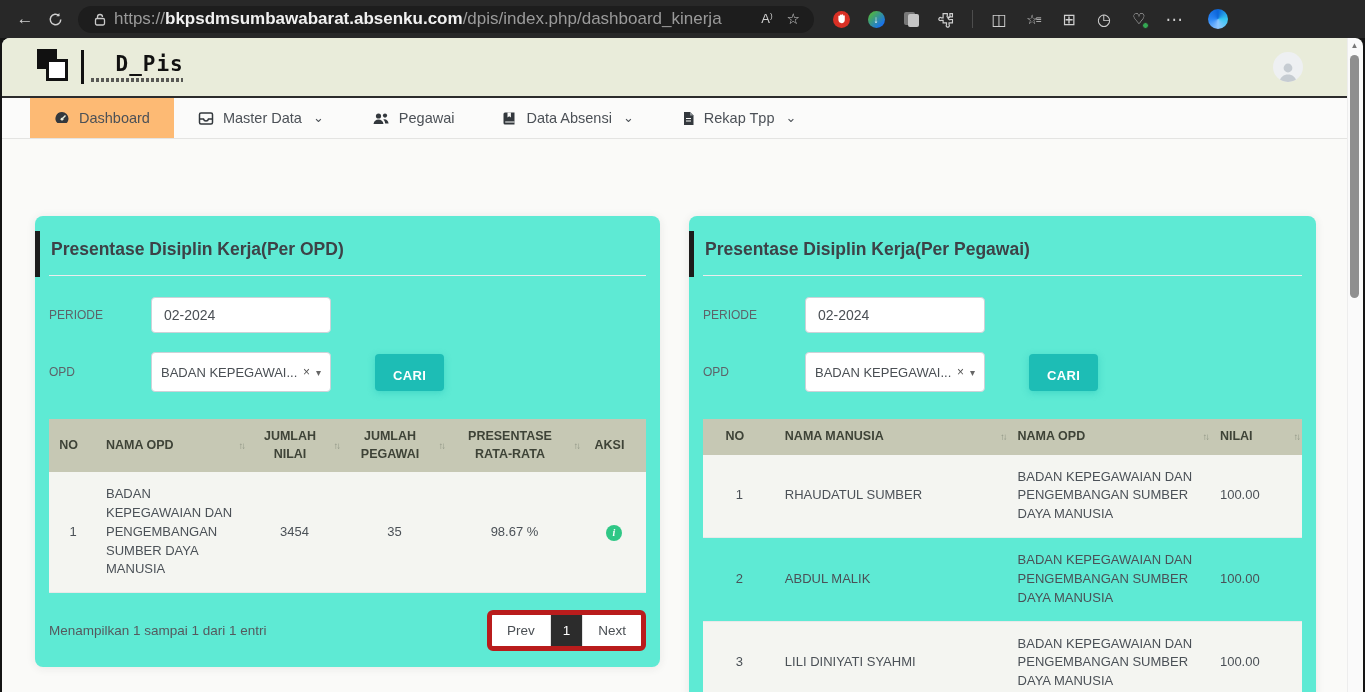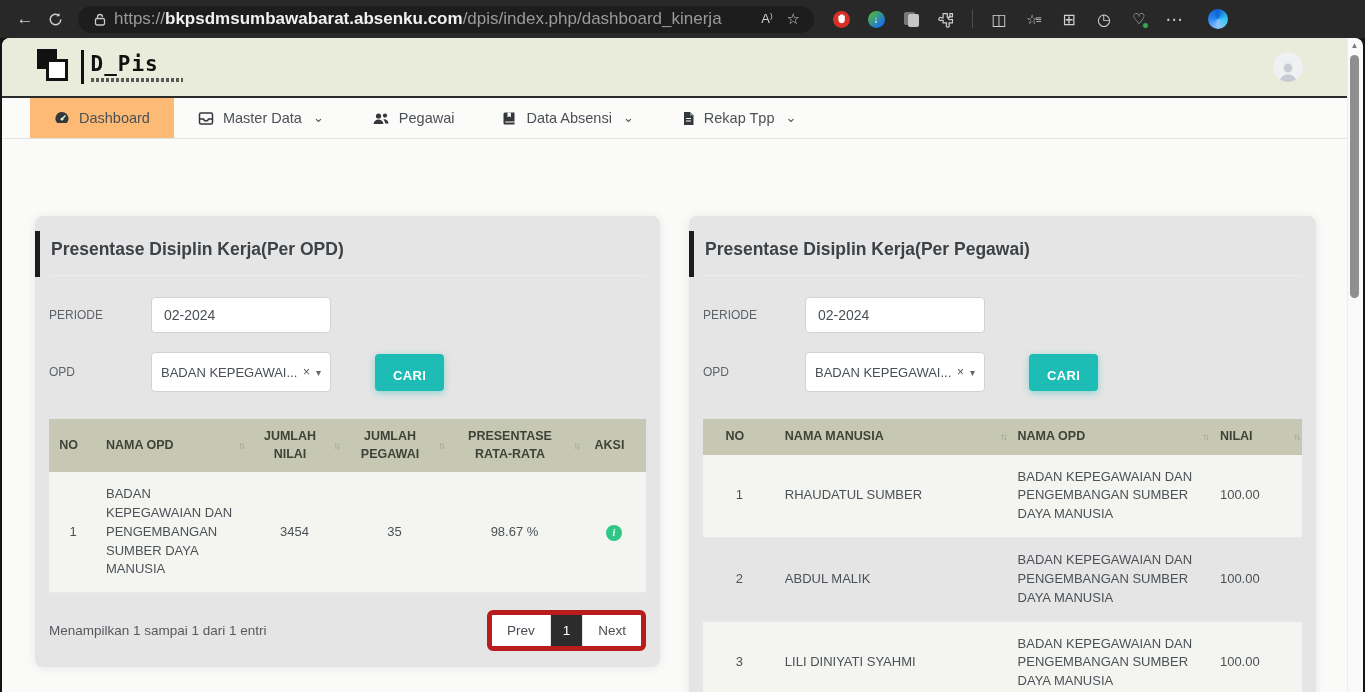--- a/index.html
+++ b/index.html
@@ -46,35 +46,35 @@
   
   .app-header { height:60px; background:#e9ecda; border-bottom:2px solid #2c2c2c;
                 display:flex; align-items:center; justify-content:space-between; padding:0 46px 0 35px; }
   .logo { display:flex; align-items:center; }
   .logo-squares { position:relative; width:40px; height:40px; }
   .logo-squares .sq1 { position:absolute; left:0; top:2px; width:20px; height:20px; background:#111; }
   .logo-squares .sq2 { position:absolute; left:9px; top:12px; width:22px; height:22px; background:#fff; border:3.5px solid #111; }
   .logo-bar { width:2.5px; height:34px; background:#111; margin:0 7px 0 4px; }
   .logo-textwrap { display:flex; flex-direction:column; }
   .logo-text { font-family:"DejaVu Sans Mono","Liberation Mono",monospace; font-weight:bold;
-               font-size:21px; color:#111; letter-spacing:1px; line-height:22px; }
+               font-size:21px; color:#111; letter-spacing:1px; line-height:22px;margin-left:25px; }
   .logo-tagline { width:92px; height:4px; margin-top:3px;
                   background:repeating-linear-gradient(90deg,#333 0 3px,transparent 3px 5px); opacity:.8; }
   .avatar { width:30px; height:30px; border-radius:50%; background:#eef0f2; display:flex; align-items:flex-end; justify-content:center; overflow:hidden; }
 
   
   .navbar { height:41px; background:#fbfbfa; border-bottom:1px solid #e4e4e2; display:flex; align-items:stretch; padding-left:28px; }
   .nav-item { display:flex; align-items:center; gap:9px; padding:0 24px; font-size:14.5px; color:#4c5157; cursor:default; }
   .nav-item.active { background:#fdba74; }
   .nav-item svg { flex:0 0 auto; }
   .nav-caret { font-size:13px; color:#4c5157; margin-left:2px; line-height:8px; }
 
   
   .main { padding:77px 0 0 33px; display:flex; gap:29px; align-items:flex-start; }
-  .card { background:#e5e5e5; border-radius:8px; box-shadow:0 1px 10px rgba(40,40,40,.09); position:relative;
+  .card { background:#5eead4; border-radius:8px; box-shadow:0 1px 10px rgba(40,40,40,.09); position:relative;
           padding:20px 14px 16px 14px; }
   .card.left { width:625px; min-height:445px; }
   .card.right { width:627px; min-height:560px; }
   .accent-bar { position:absolute; left:0; top:15px; width:5px; height:46px; background:#1c1c1c; }
   .card-title { font-size:17.5px; font-weight:bold; color:#3d4247; padding:3px 0 0 2px; }
   .card-divider { border:none; border-top:1px solid #ececec; margin:15px 0 0 0; }
 
   .form-area { margin-top:21px; }
   .form-row { display:flex; align-items:center; margin-bottom:19px; }
   .form-label { width:102px; font-size:12px; color:#5d6369; flex:0 0 102px; }

